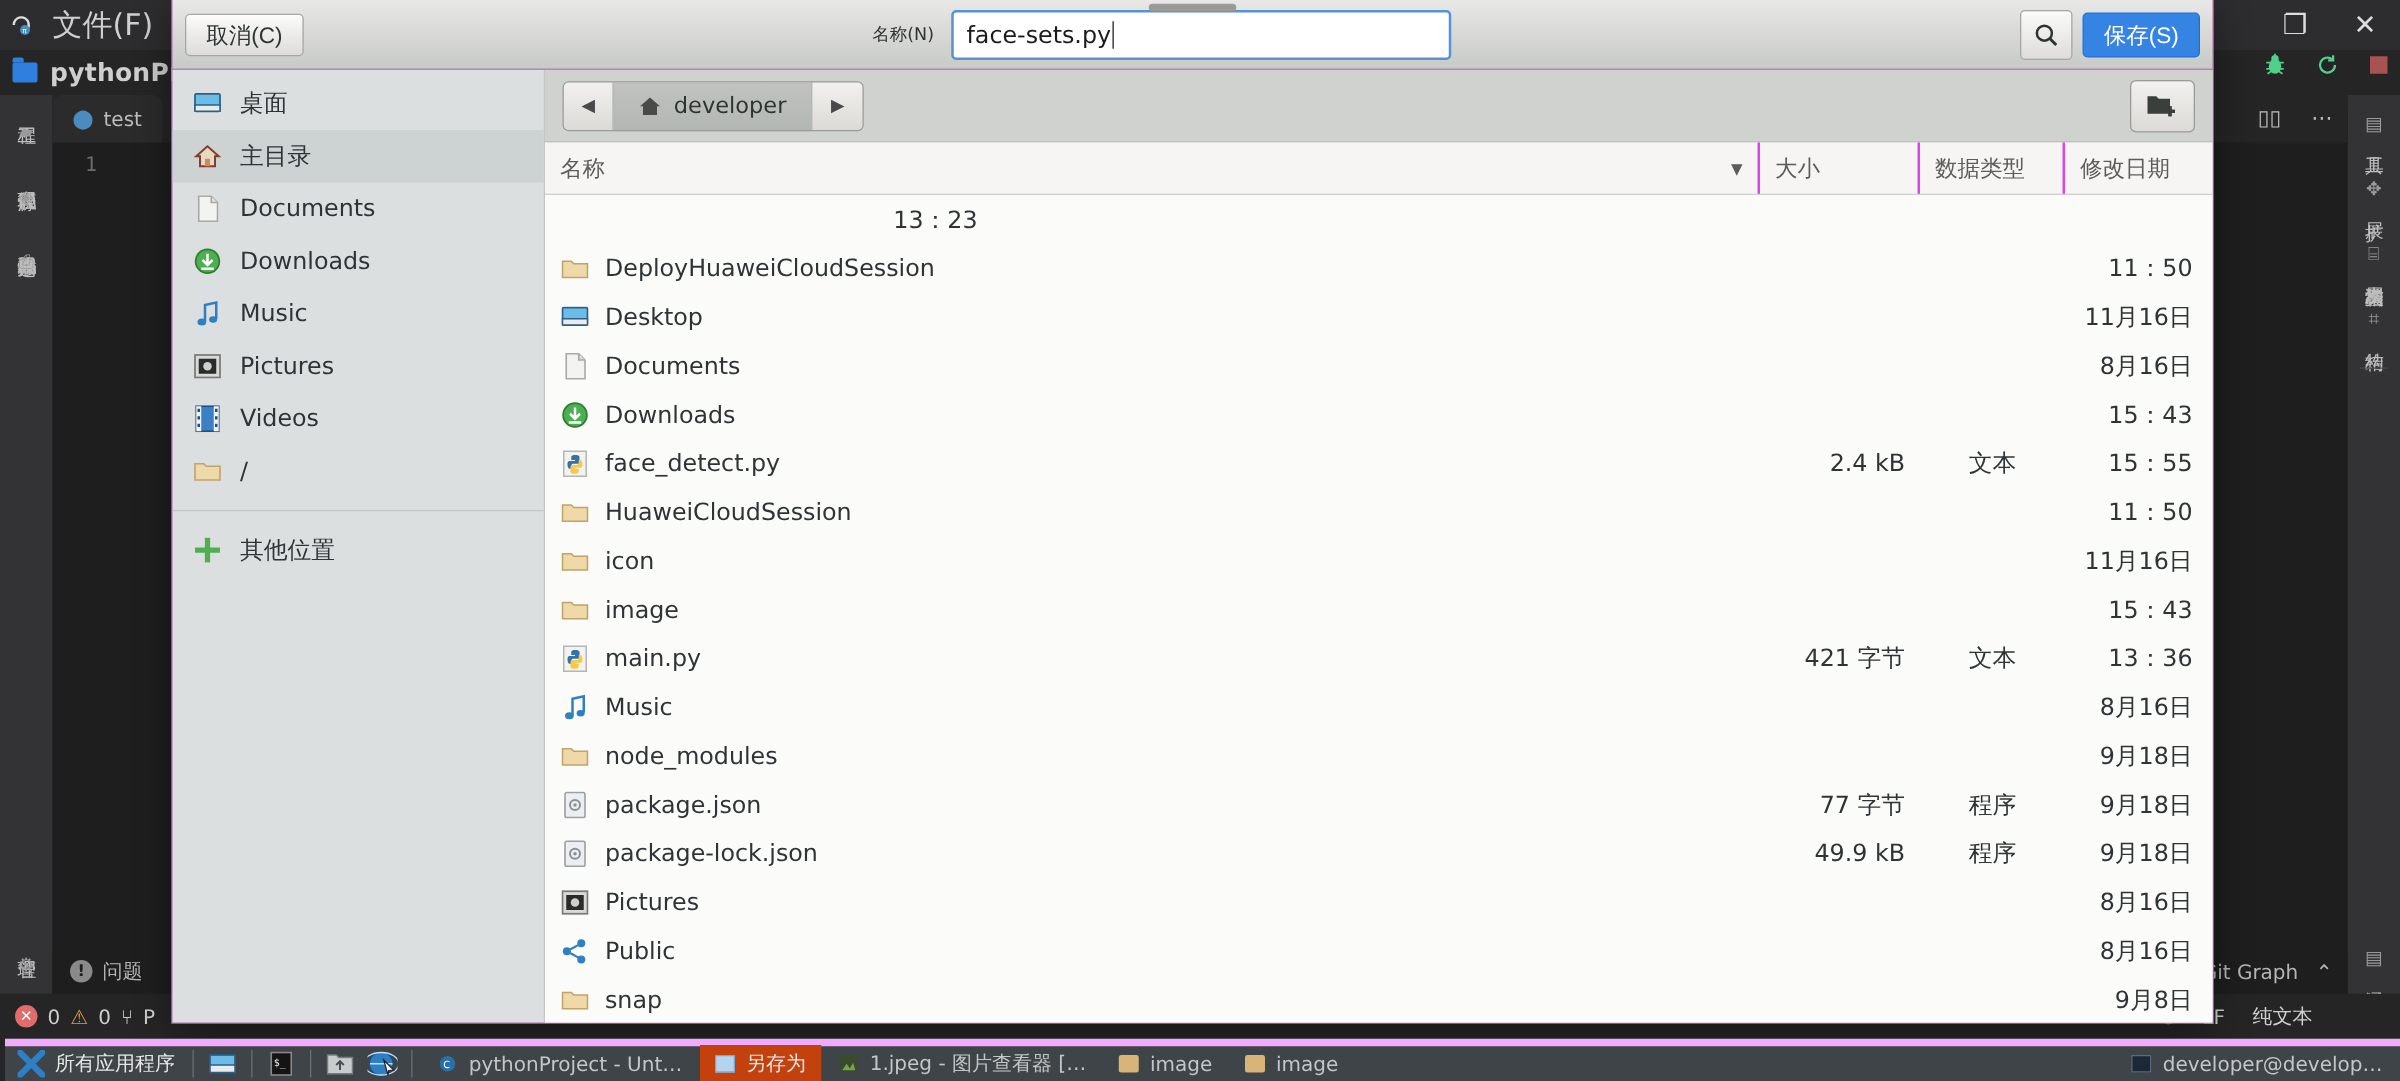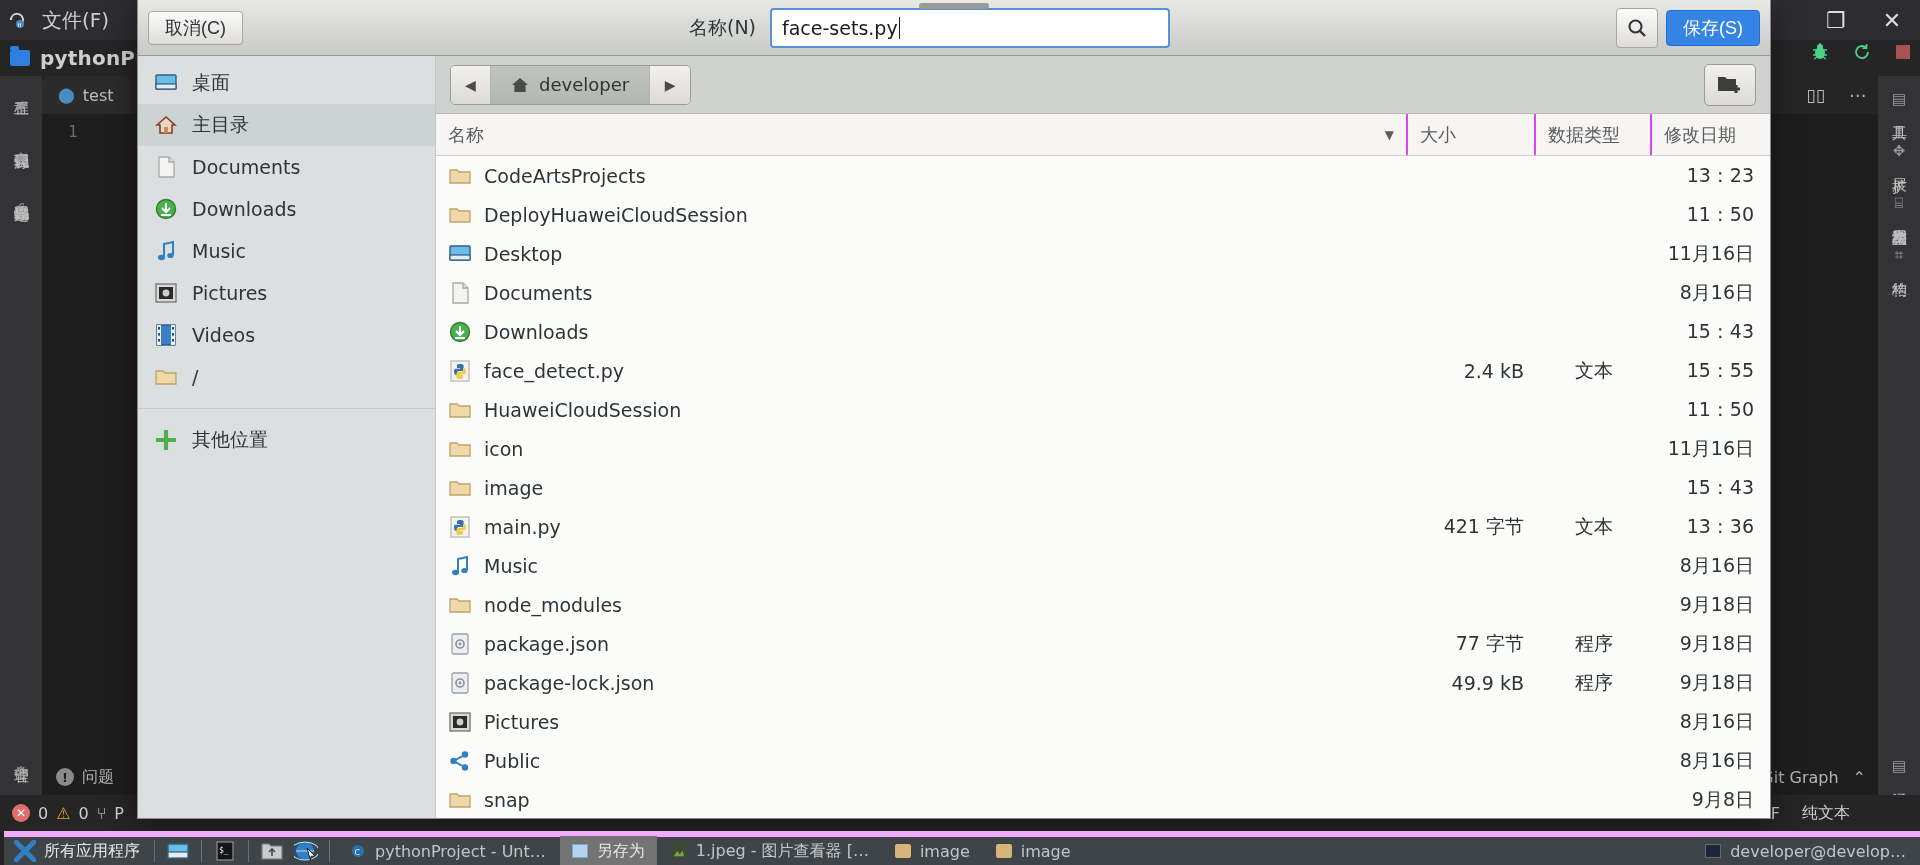--- a/index.html
+++ b/index.html
@@ -11,21 +11,21 @@
   #root { position: relative; width: 1920px; height: 865px; }
 
   
   .ide { position: absolute; inset: 0; background: #252526; color: #ccc; }
 
   .ide-titlebar {
     position: absolute; top: 0; left: 0; right: 0; height: 40px;
     background: #2d2d30; display: flex; align-items: center;
   }
   .ide-logo { width: 34px; height: 40px; display:flex; align-items:center; justify-content:center; }
-  .ide-menu { font-size: 20px; color: #cfcfcf; padding: 0 8px; }
+  .ide-menu { font-size: 24px; color: #cfcfcf; padding: 0 8px; }
   .titlebar-spacer { flex: 1; }
   .win-btn { width: 56px; height: 40px; display:flex; align-items:center; justify-content:center;
              color:#ddd; font-size: 22px; }
 
   .ide-projbar {
     position: absolute; top: 40px; left: 0; right: 0; height: 36px;
     background: #252526; display:flex; align-items:center; padding-left: 10px; gap: 10px;
   }
   .folder-glyph { width: 20px; height: 16px; background:#2f7fe0; border-radius: 2px 2px 2px 2px; position:relative;}
   .folder-glyph:before{content:"";position:absolute;top:-4px;left:0;width:9px;height:4px;background:#2f7fe0;border-radius:2px 2px 0 0;}
@@ -83,21 +83,21 @@
     border-bottom: 1px solid #9a9a97;
     display:flex; align-items:center; padding: 0 10px; gap: 10px; position:relative;
   }
   .hdr-grip { position:absolute; left:50%; transform:translateX(-50%); top:3px; width:70px; height:6px;
               background:#9a9a97; border-radius:3px; }
   .gbtn {
     background: linear-gradient(#fbfbfa,#dedcd9); border: 1px solid #a6a6a3; border-radius: 4px;
     padding: 7px 16px; font-size: 18px; color:#2e3436; line-height:1; box-shadow: 0 1px 0 rgba(255,255,255,.7) inset;
   }
   .hdr-mid { flex:1; display:flex; align-items:center; justify-content:center; gap: 14px; }
-  .name-label { font-size: 19px; color:#2e3436; }
+  .name-label { font-size: 14px; color:#2e3436; }
   .name-input {
     width: 400px; height: 40px; background:#ffffff; border: 2px solid #5791d6; border-radius:4px;
     display:flex; align-items:center; padding: 0 10px; font-size:19px; color:#1b1b1b;
   }
   .caret { display:inline-block; width:1.5px; height:22px; background:#1b1b1b; margin-left:1px; }
   .hdr-right { display:flex; align-items:center; gap: 8px; }
   .icon-btn {
     width:42px; height:40px; background: linear-gradient(#fbfbfa,#dedcd9); border:1px solid #a6a6a3;
     border-radius:4px; display:flex; align-items:center; justify-content:center;
   }
@@ -155,21 +155,21 @@
 
   
   .taskbar { position:absolute; left:4px; right:0; bottom:0; height: 34px; background:#3f4448;
              border-top:6px solid #f0abfc; display:flex; align-items:center; color:#e6e6e6; font-size:16px; }
   .tb-start { display:flex; align-items:center; gap:8px; padding: 0 10px; height: 34px; }
   .tb-sep { width:1px; height:22px; background:#6b7175; margin: 0 4px; }
   .tb-quick { display:flex; align-items:center; gap: 4px; padding: 0 4px;}
   .qicon { width: 30px; height: 28px; display:flex; align-items:center; justify-content:center; }
   .tb-task { display:flex; align-items:center; gap: 9px; height: 30px; padding: 0 12px; max-width: 260px;
              overflow:hidden; white-space:nowrap; background: rgba(255,255,255,.06); margin-right: 2px;}
-  .tb-task.active { background:#737373; }
+  .tb-task.active { background:#c2410c; }
   .tb-task.dim { background: transparent; color:#c3c6c8; }
   .mini { width:16px; height:14px; flex:0 0 16px; }
   .mini.folder { background:#d9b47a; border-radius:2px; }
   .mini.blue { background:#b5d2ef; border: 1px solid #7aa8d2;}
   .mini.term { background:#1c2838; border:1px solid #5d6a7a; }
   .tb-flex { flex:1; }
 
   svg { display:block; }
 </style>
 </head>
@@ -460,28 +460,20 @@
             <span>名称</span>
             <span class="sort-caret">▼</span>
           </div>
           <div class="ch size">大小</div>
           <div class="ch type">数据类型</div>
           <div class="ch date">修改日期</div>
         </div>
 
         <div class="filelist" id="filelist">
             <div class="frow">
-              <div class="fc name">
-                <span class="fico">
-                  <svg width="22" height="18" viewBox="0 0 22 18">
-                    <path d="M1 3h7l2 2h11v11H1z" fill="#f0d9a8" stroke="#c0a36a" stroke-width="1.3"></path>
-                  </svg>
-                </span>
-                <span>CodeArtsProjects</span>
-              </div>
               <div class="fc size"></div>
               <div class="fc type"></div>
               <div class="fc date">13：23</div>
             </div>
             <div class="frow">
               <div class="fc name">
                 <span class="fico">
                   <svg width="22" height="18" viewBox="0 0 22 18">
                     <path d="M1 3h7l2 2h11v11H1z" fill="#f0d9a8" stroke="#c0a36a" stroke-width="1.3"></path>
                   </svg>

